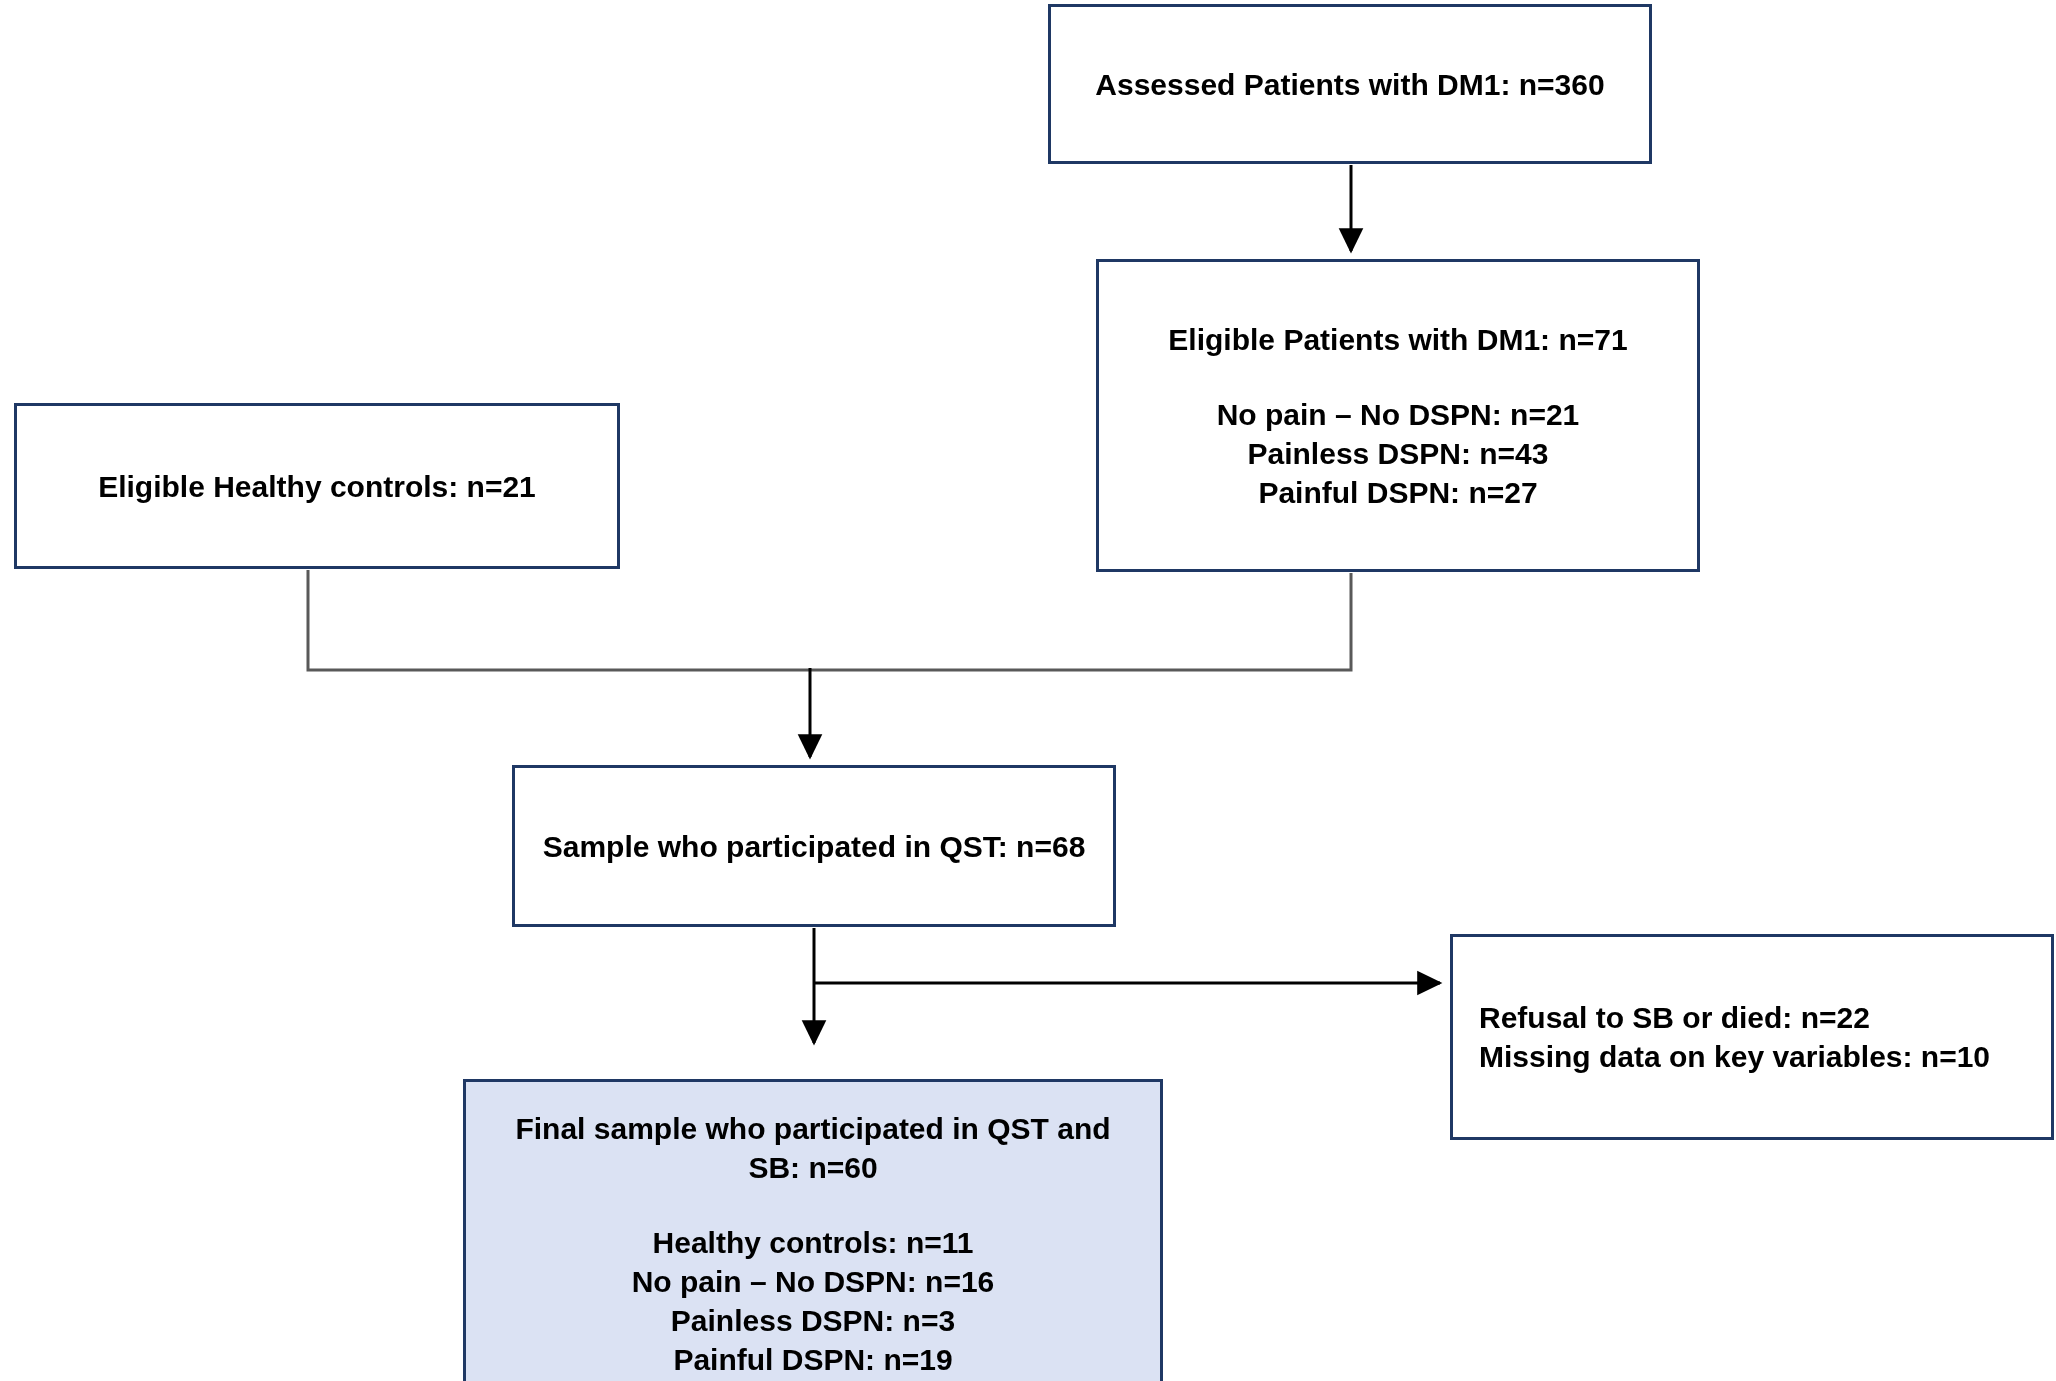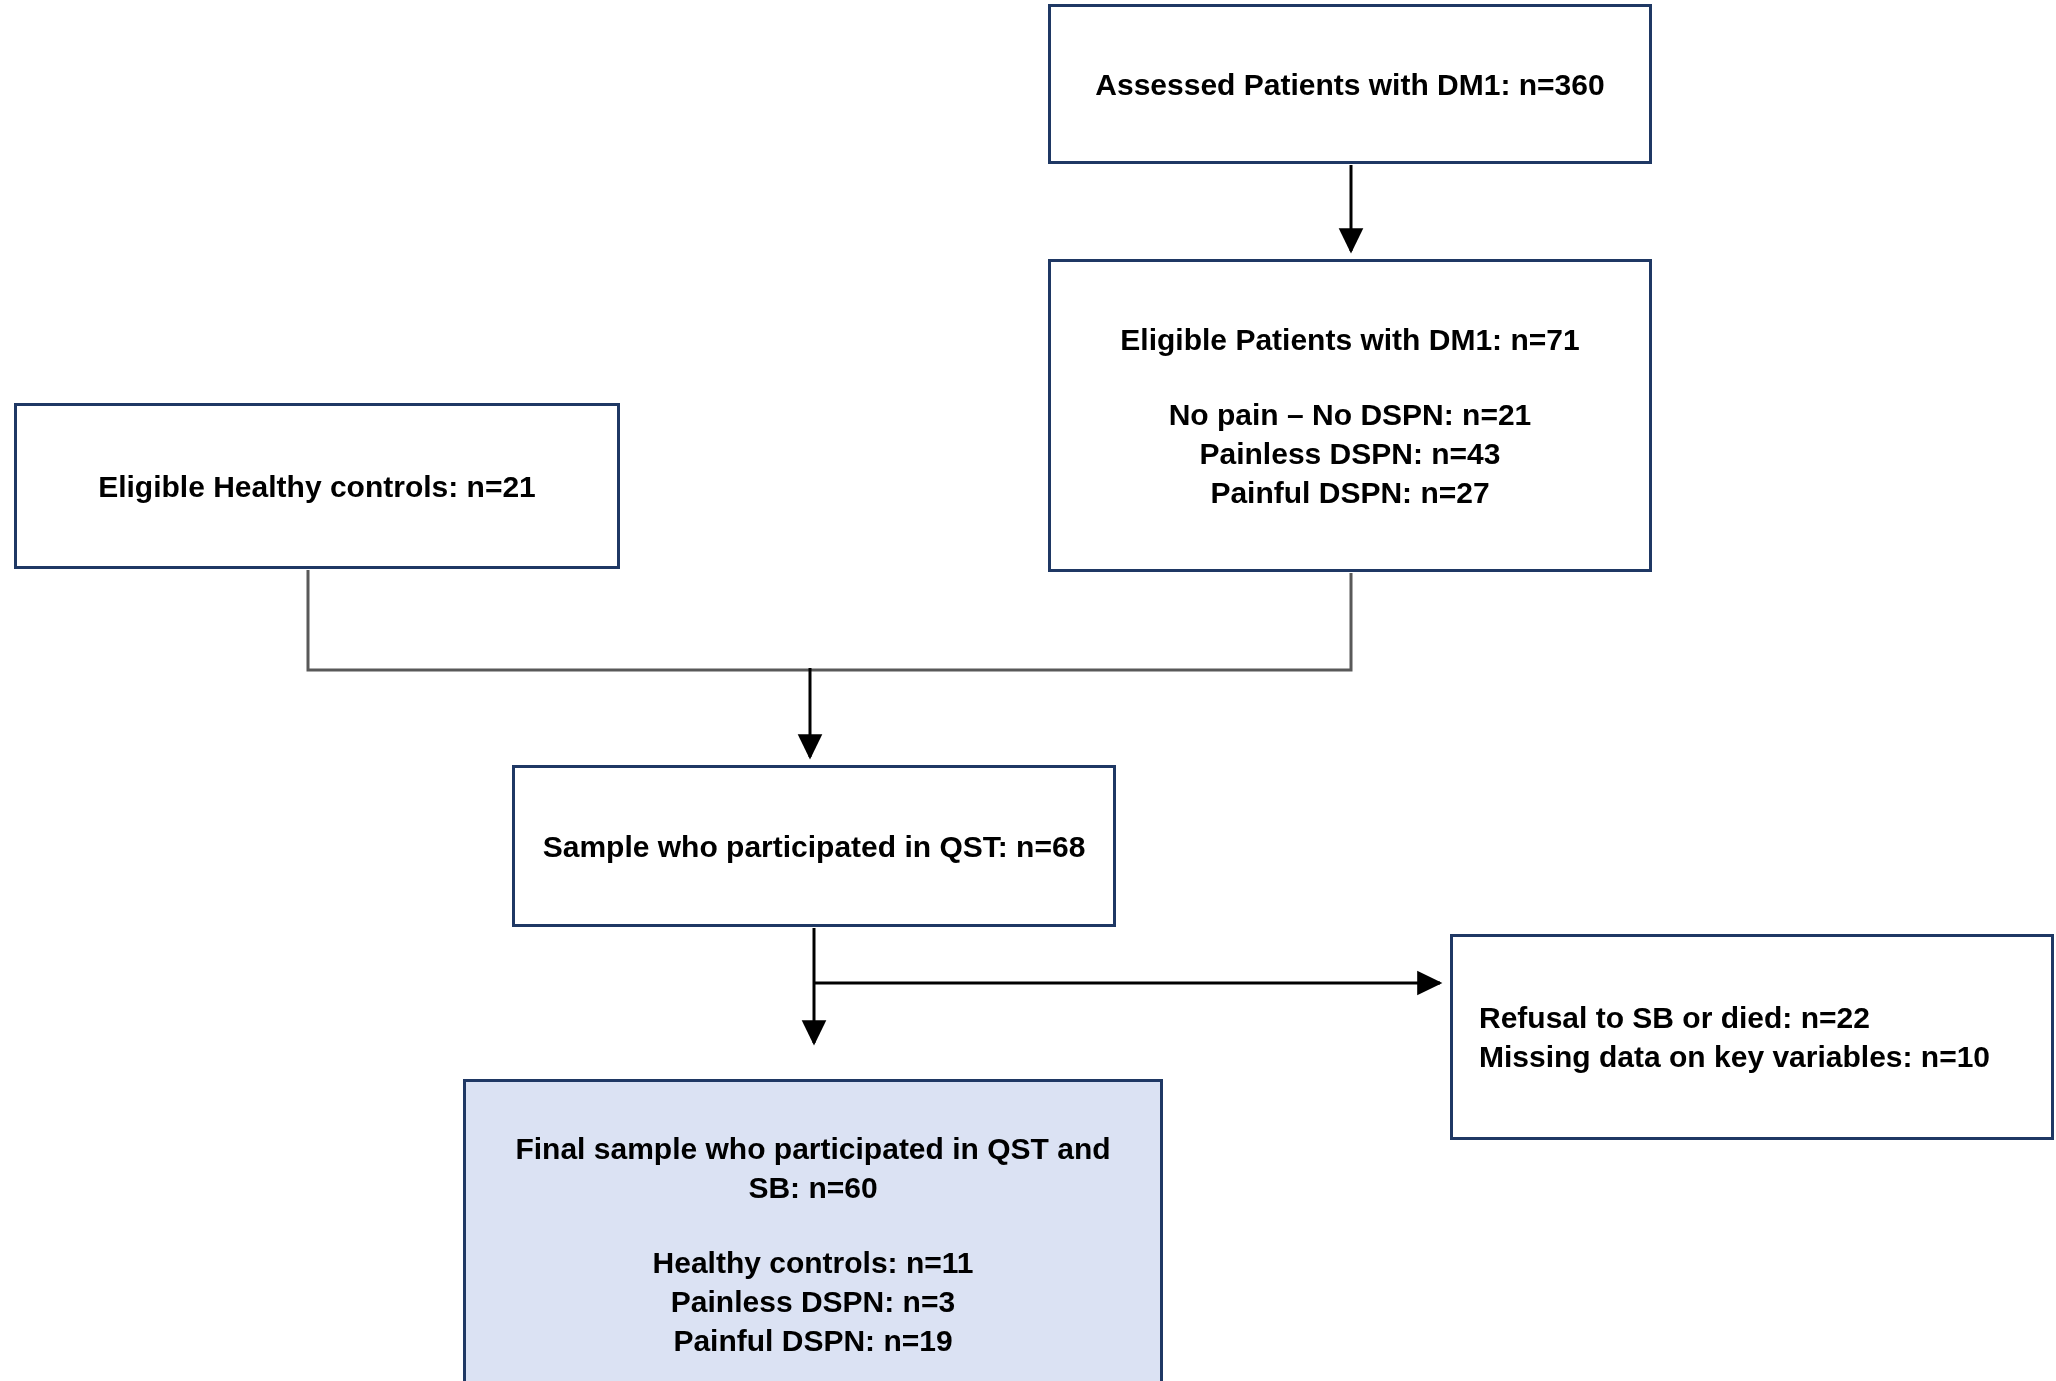--- a/index.html
+++ b/index.html
@@ -54,21 +54,21 @@
   .node .ln {
     display: block;
     white-space: pre-wrap;
   }
   .node .spacer {
     display: block;
     height: 36px;
   }
   
   #node-assessed    { left: 1048px; top: 4px;    width: 604px; height: 160px; }
-  #node-eligible    { left: 1048px; top: 259px;  width: 604px; height: 313px; }
+  #node-eligible    { left: 1096px; top: 259px;  width: 604px; height: 313px; }
   #node-controls    { left: 14px;    top: 403px;  width: 606px; height: 166px; }
   #node-qst         { left: 512px;  top: 765px;  width: 604px; height: 162px; }
   #node-refusal     { left: 1450px; top: 905px;  width: 604px; height: 206px; }
   #node-final       { left: 463px;  top: 1051px; width: 700px; height: 330px; margin-top: 28px; }
 </style>
 </head>
 <body>
 
 <div id="canvas">
 
@@ -127,17 +127,18 @@
   <div class="node left-align" id="node-refusal">
     <span class="ln">Refusal to SB or died: n=22</span>
     <span class="ln">Missing data on key variables: n=10</span>
   </div>
 
   <div class="node shaded" id="node-final">
     <span class="ln">Final sample who participated in QST and</span>
     <span class="ln">SB: n=60</span>
     <span class="spacer"></span>
     <span class="ln">Healthy controls: n=11</span>
+    <span class="ln">No pain – No DSPN: n=16</span>
     <span class="ln">Painless DSPN: n=3</span>
     <span class="ln">Painful DSPN: n=19</span>
   </div>
 
 </div>
 
 </body></html>

